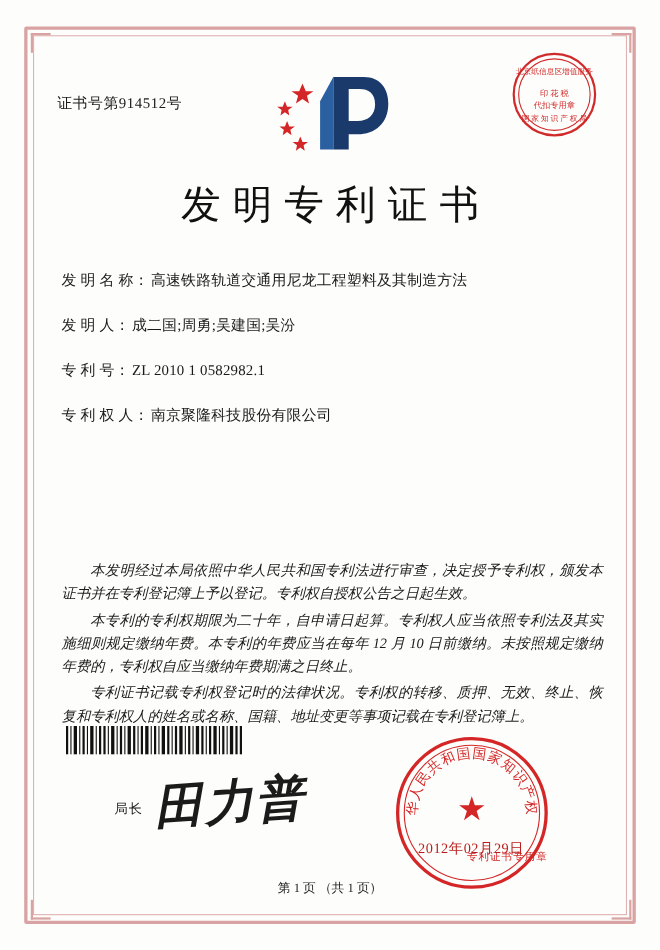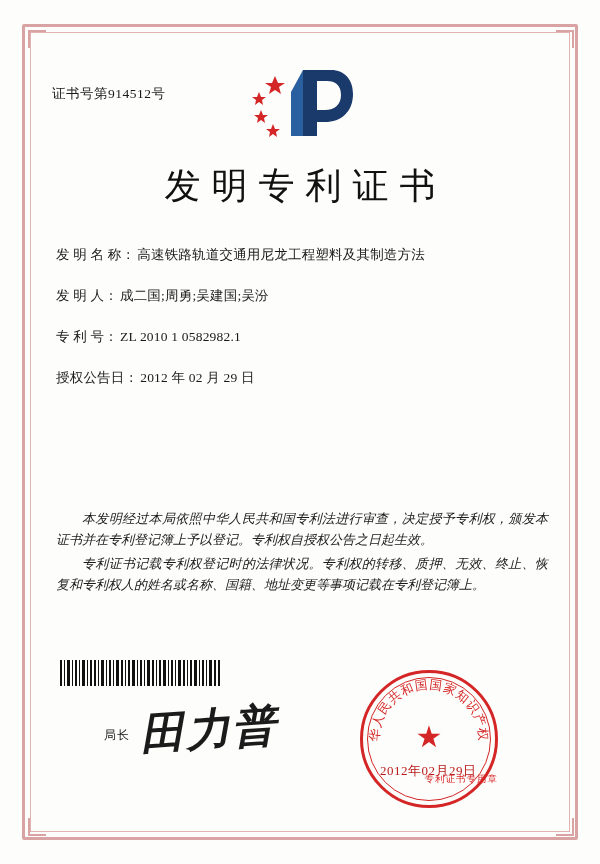--- a/index.html
+++ b/index.html
@@ -256,44 +256,53 @@
       <path d="M58 8 L58 74 L46 74 L46 30 Z" fill="#2a5fa0"></path>
       <g fill="#d42626">
         <polygon points="30,14 33,21 40,21 34,25 36,32 30,28 24,32 26,25 20,21 27,21"></polygon>
         <polygon points="14,30 16,35 21,35 17,38 18,43 14,40 10,43 11,38 7,35 12,35"></polygon>
         <polygon points="16,48 18,53 23,53 19,56 20,61 16,58 12,61 13,56 9,53 14,53"></polygon>
         <polygon points="28,62 30,67 35,67 31,70 32,75 28,72 24,75 25,70 21,67 26,67"></polygon>
       </g>
     </svg>
   </div>
 
+  <div class="seal-top">
+    <div class="ring"></div>
+    <div class="ring2"></div>
+    <div class="txt t1">北京纸信息区增值服务</div>
+    <div class="txt t2">印 花 税</div>
+    <div class="txt t3">代扣专用章</div>
+    <div class="txt t4">国 家 知 识 产 权 局</div>
+  </div>
 
   <div class="title">发明专利证书</div>
 
   <div class="fields">
     <div class="field">
       <span class="lbl">发 明 名 称：</span>
       <span class="val">高速铁路轨道交通用尼龙工程塑料及其制造方法</span>
     </div>
     <div class="field">
       <span class="lbl">发  明  人：</span>
       <span class="val">成二国;周勇;吴建国;吴汾</span>
     </div>
     <div class="field">
       <span class="lbl">专  利  号：</span>
       <span class="val">ZL 2010 1 0582982.1</span>
     </div>
     <div class="field">
-      <span class="lbl">授权公告日：</span>
-      <span class="val">2012 年 02 月 29 日</span>
+      <span class="lbl">专 利 权 人：</span>
+      <span class="val">南京聚隆科技股份有限公司</span>
     </div>
   </div>
 
   <div class="body-text">
     <p>本发明经过本局依照中华人民共和国专利法进行审查，决定授予专利权，颁发本证书并在专利登记簿上予以登记。专利权自授权公告之日起生效。</p>
+    <p>本专利的专利权期限为二十年，自申请日起算。专利权人应当依照专利法及其实施细则规定缴纳年费。本专利的年费应当在每年 12 月 10 日前缴纳。未按照规定缴纳年费的，专利权自应当缴纳年费期满之日终止。</p>
     <p>专利证书记载专利权登记时的法律状况。专利权的转移、质押、无效、终止、恢复和专利权人的姓名或名称、国籍、地址变更等事项记载在专利登记簿上。</p>
   </div>
 
   <div class="barcode">
     <svg width="160" height="26" viewBox="0 0 160 26">
       <g fill="#111">
         <rect x="0" y="0" width="2" height="26"></rect>
           <rect x="4" y="0" width="1" height="26"></rect>
         <rect x="7" y="0" width="3" height="26"></rect>
           <rect x="12" y="0" width="1" height="26"></rect>
@@ -352,14 +361,15 @@
       <text>
         <textPath href="#arcpath" startOffset="50%" text-anchor="middle">中华人民共和国国家知识产权局</textPath>
       </text>
     </svg>
     <div class="star">★</div>
     <div class="bottom-label">专利证书专用章</div>
   </div>
 
   <div class="issue-date">2012年02月29日</div>
 
+  <div class="footer">第 1 页 （共 1 页）</div>
 
 </div>
 
 </body></html>

